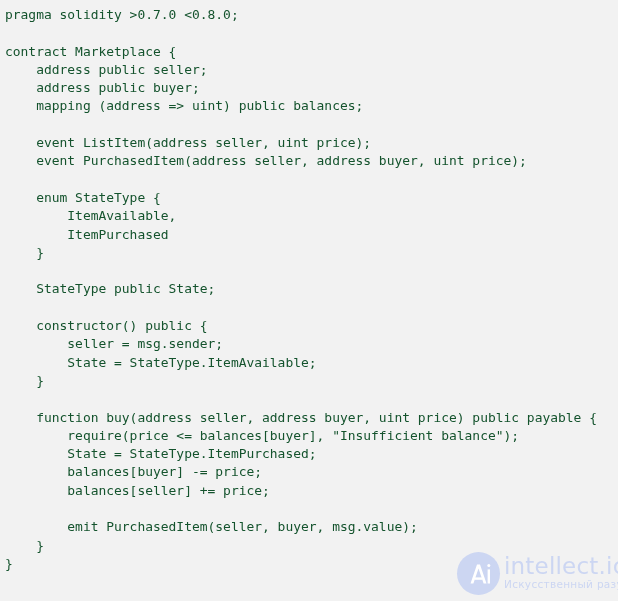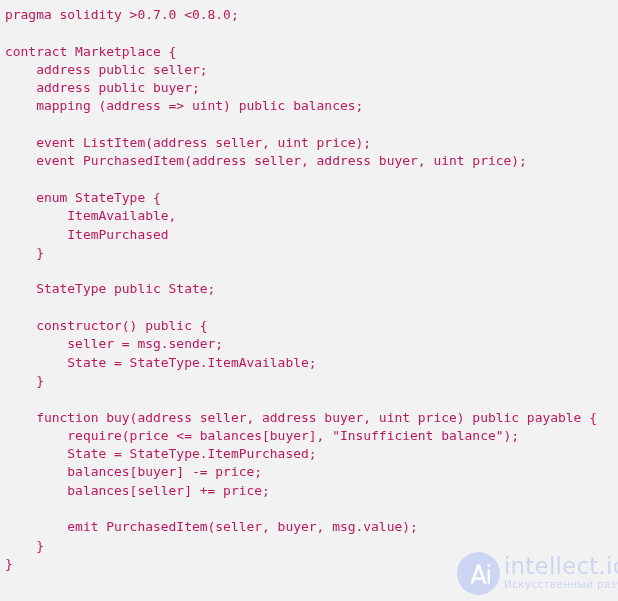--- a/index.html
+++ b/index.html
@@ -15,21 +15,21 @@
     position: relative;
   }
   #code-block {
     position: absolute;
     left: 5px;
     top: 6px;
     width: 613px;
     font-family: "DejaVu Sans Mono", monospace;
     font-size: 12.95px;
     line-height: 18.3px;
-    color: #be185d;
+    color: #14532d;
     white-space: pre;
     letter-spacing: 0px;
     -webkit-font-smoothing: none;
   }
   .code-line {
     white-space: pre;
     min-height: 18.3px;
   }
   
   #watermark {

